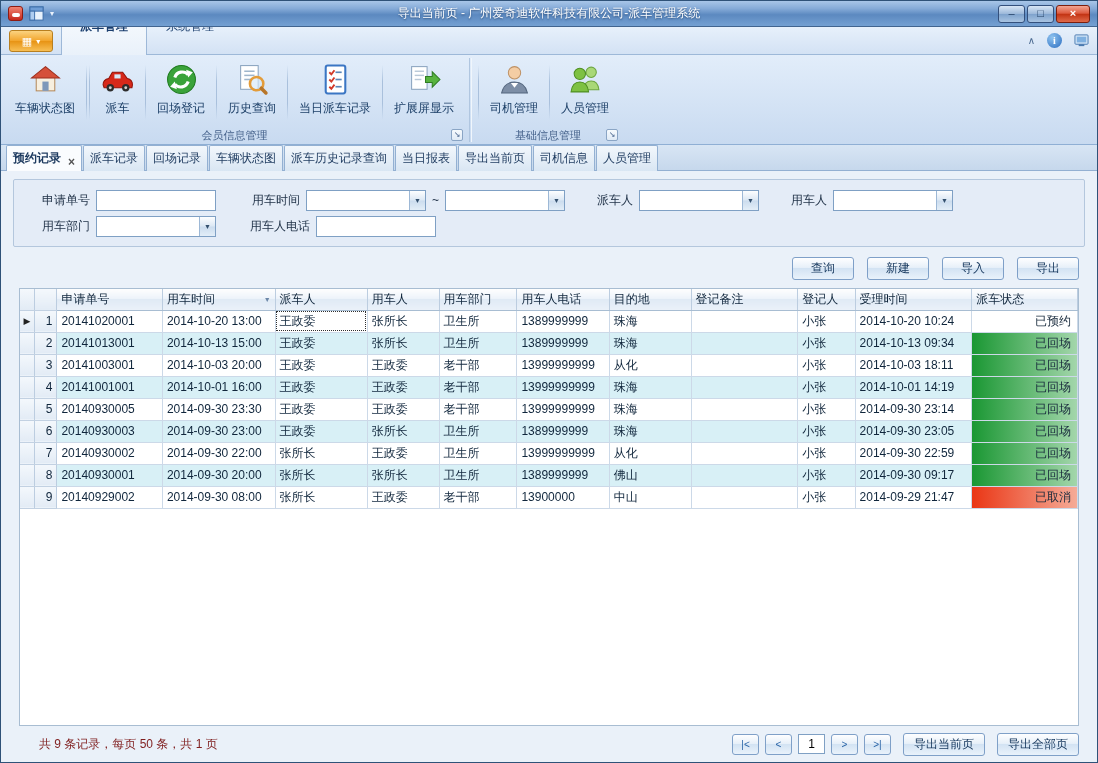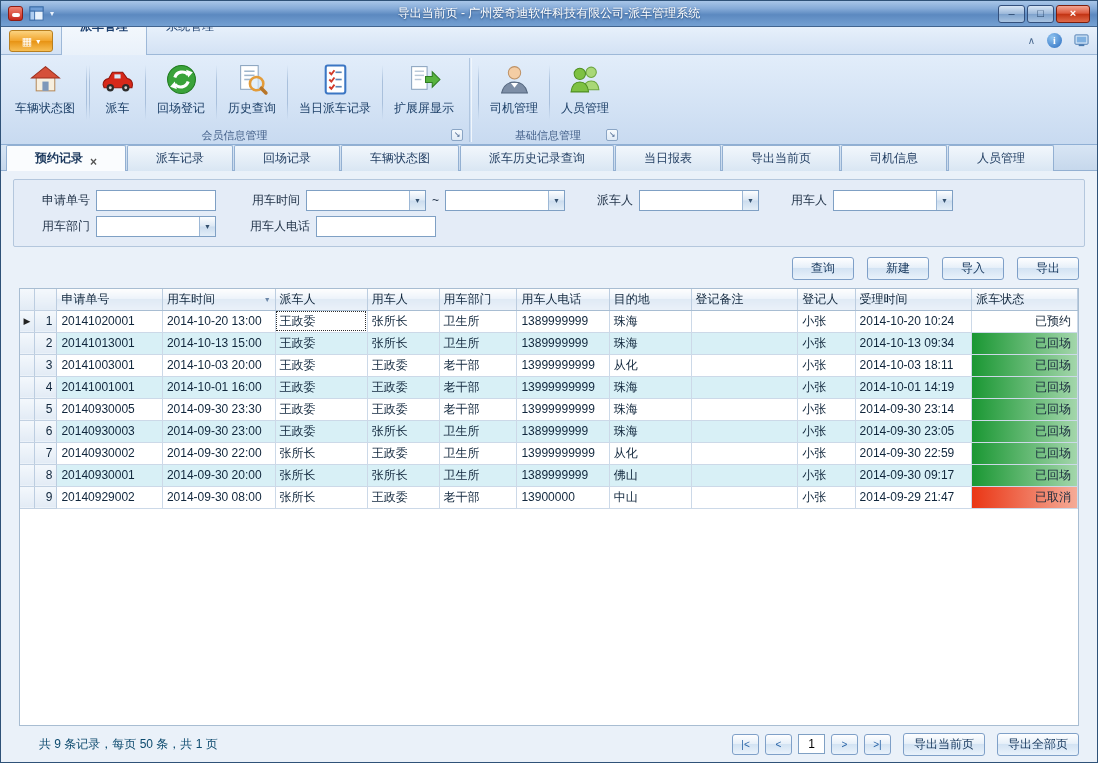--- a/index.html
+++ b/index.html
@@ -36,21 +36,21 @@
   .rbtn { display:flex; flex-direction:column; align-items:center; padding:4px 9px 2px; border:1px solid transparent; border-radius:3px; color:#1c3f67; cursor:default; }
   .rbtn svg { width:33px; height:33px; margin-bottom:4px; }
   .rbtn span { white-space:nowrap; }
   .vsep { width:1px; margin:7px 1px; background:linear-gradient(rgba(160,185,215,0),#a9c0dc 30%,#a9c0dc 70%,rgba(160,185,215,0)); }
   .group-sep { width:3px; margin:2px 3px; border-left:1px solid #b0c6e0; border-right:1px solid #f0f6fc; }
   .rgroup-label-row { height:17px; display:flex; align-items:center; justify-content:center; position:relative; color:#44618a; font-size:11px; }
   .launcher { position:absolute; right:3px; top:2px; width:12px; height:12px; border:1px solid #8aa5c5; border-radius:2px; font-size:8px; line-height:10px; text-align:center; color:#44618a; background:linear-gradient(#f6fafd,#dfeaf6); cursor:default; }
 
   
   .doctabs { height:26px; flex:0 0 26px; background:linear-gradient(#d8e5f4,#c6d8ec); display:flex; align-items:flex-end; padding:0 5px; border-bottom:1px solid #93b0d2; gap:1px; }
-  .dtab { display:flex; align-items:flex-end; padding:4px 28px; border:1px solid #93b0d2; border-bottom:none; border-radius:2px 2px 0 0; background:linear-gradient(#f2f7fc,#d9e6f3); color:#1d3a5f; margin-bottom:-1px; white-space:nowrap; cursor:default; }
+  .dtab { display:flex; align-items:flex-end; padding:4px 6px; border:1px solid #93b0d2; border-bottom:none; border-radius:2px 2px 0 0; background:linear-gradient(#f2f7fc,#d9e6f3); color:#1d3a5f; margin-bottom:-1px; white-space:nowrap; cursor:default; }
   .dtab.active { background:#fafcfe; font-weight:bold; }
   .tab-close { margin-left:7px; color:#555; font-weight:bold; font-size:12px; line-height:10px; }
 
   
   .content { flex:1; display:flex; flex-direction:column; background:#eaf1f9; padding:8px 12px 0; overflow:hidden; }
 
   .filter-panel { background:#e4ecf7; border:1px solid #b4c7dd; border-radius:2px; padding:7px 8px; }
   .filter-row { display:flex; align-items:center; height:26px; }
   .flabel { width:68px; text-align:right; margin-right:6px; color:#1d2f45; white-space:nowrap; }
   .flabel.mid { width:52px; }
@@ -76,21 +76,21 @@
   td.rowhdr, th.rowhdr { background:linear-gradient(#f4f8fc,#e2ebf5); border-right:1px solid #bccde0; border-bottom:1px solid #c2d1e2; }
   td.ind { padding:0 1px; font-size:9px; color:#222; text-align:center; }
   td.num { text-align:right; padding-right:4px; }
   tr.alt td:not(.rowhdr) { background:#d8f0f6; }
   td.status-cell { padding:0; }
   .status-fill { height:21px; display:flex; align-items:center; justify-content:flex-end; padding:0 6px; color:#17293b; }
   .focus-cell { outline:1px dotted #2f2f2f; outline-offset:-2px; background:#fff !important; }
 
   
   .pager { flex:0 0 36px; display:flex; align-items:center; padding:0 6px; }
-  .pager-summary { margin-left:20px; color:#0c4a6e; }
+  .pager-summary { margin-left:20px; color:#7f1d1d; }
   .pager-controls { margin-left:auto; display:flex; align-items:center; gap:6px; }
   .pbtn { min-width:27px; width:27px; height:21px; padding:0; font-size:10px; color:#2c66a8; }
   .page-input { width:27px; height:20px; border:1px solid #7fa0c4; text-align:center; font-size:12px; font-family:inherit; }
   .export-btn { min-width:74px; margin-left:6px; }
 
   
   .statusbar { height:26px; flex:0 0 26px; background:linear-gradient(#ecf3fb,#d3e2f2 60%,#c7d9ed); border-top:1px solid #8fafd4; display:flex; align-items:center; padding:0 8px; color:#14365c; }
   .sb-right { margin-left:auto; display:flex; align-items:center; gap:18px; }
   .license { color:#0b4fd0; font-weight:bold; cursor:default; }
   .grip { width:11px; height:11px; margin-left:10px; position:relative; }

